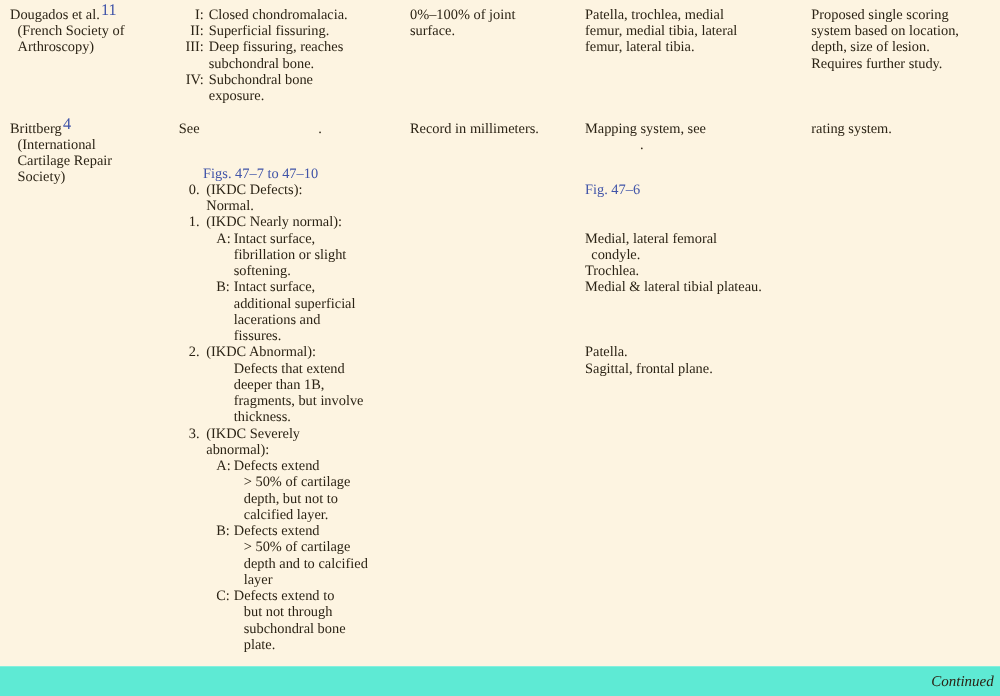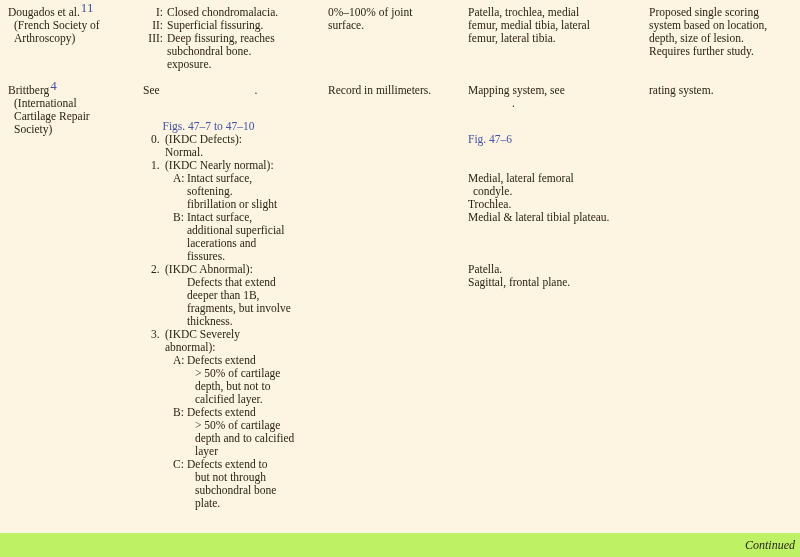--- a/index.html
+++ b/index.html
@@ -56,21 +56,21 @@
   .grades2 .lv2.has-lab{margin-left:30px;}
   .grades2 .lv3{margin-left:52px;}
   
   .loc2 .lv1{margin-left:5px;}
   .footer{
     height:24px;
     display:flex;
     justify-content:flex-end;
     align-items:center;
     padding-right:5px;
-    background:#bef264;
+    background:#5eead4;
   }
   .continued{
     font-style:italic;
     font-size:12px;
   }
 </style>
 </head>
 <body>
 
 <div class="page">
@@ -84,20 +84,21 @@
         <div>
             <div class="line lv1"><span>(French Society of</span></div>
             <div class="line lv1"><span>Arthroscopy)</span></div>
           </div>
       </div>
       <div class="cell grades1">
           <div class="line lv0 has-lab"><span class="lab">I:</span><span>Closed chondromalacia.</span></div>
           <div class="line lv0 has-lab"><span class="lab">II:</span><span>Superficial fissuring.</span></div>
           <div class="line lv0 has-lab"><span class="lab">III:</span><span>Deep fissuring, reaches</span></div>
           <div class="line lv1"><span>subchondral bone.</span></div>
+          <div class="line lv0 has-lab"><span class="lab">IV:</span><span>Subchondral bone</span></div>
           <div class="line lv1"><span>exposure.</span></div>
         </div>
       <div class="cell">
           <div class="line lv0"><span>0%–100% of joint</span></div>
           <div class="line lv0"><span>surface.</span></div>
         </div>
       <div class="cell">
           <div class="line lv0"><span>Patella, trochlea, medial</span></div>
           <div class="line lv0"><span>femur, medial tibia, lateral</span></div>
           <div class="line lv0"><span>femur, lateral tibia.</span></div>
@@ -120,22 +121,22 @@
             <div class="line lv1"><span>Cartilage Repair</span></div>
             <div class="line lv1"><span>Society)</span></div>
           </div>
       </div>
       <div class="cell grades2">
           <div class="line lv0"><span>See </span><span class="link">Figs. 47–7 to 47–10</span><span>.</span></div>
           <div class="line lv0 has-lab"><span class="lab">0.</span><span>(IKDC Defects):</span></div>
           <div class="line lv1"><span>Normal.</span></div>
           <div class="line lv0 has-lab"><span class="lab">1.</span><span>(IKDC Nearly normal):</span></div>
           <div class="line lv2 has-lab"><span class="lab">A:</span><span>Intact surface,</span></div>
+          <div class="line lv2"><span>fibrillation or slight</span></div>
           <div class="line lv2"><span>softening.</span></div>
-          <div class="line lv2"><span>fibrillation or slight</span></div>
           <div class="line lv2 has-lab"><span class="lab">B:</span><span>Intact surface,</span></div>
           <div class="line lv2"><span>additional superficial</span></div>
           <div class="line lv2"><span>lacerations and</span></div>
           <div class="line lv2"><span>fissures.</span></div>
           <div class="line lv0 has-lab"><span class="lab">2.</span><span>(IKDC Abnormal):</span></div>
           <div class="line lv2"><span>Defects that extend</span></div>
           <div class="line lv2"><span>deeper than 1B,</span></div>
           <div class="line lv2"><span>fragments, but involve</span></div>
           <div class="line lv2"><span>thickness.</span></div>
           <div class="line lv0 has-lab"><span class="lab">3.</span><span>(IKDC Severely</span></div>

